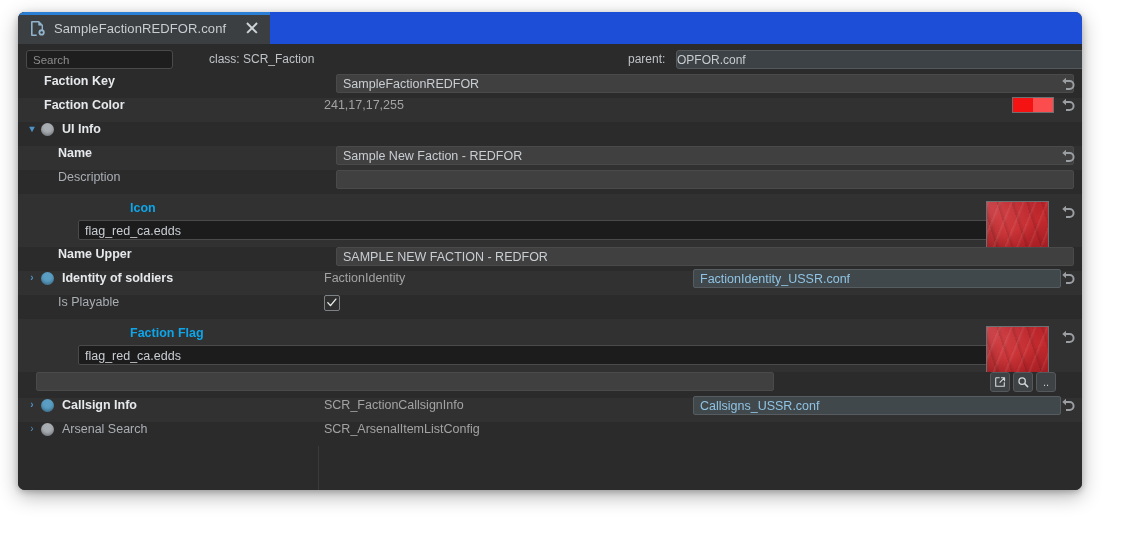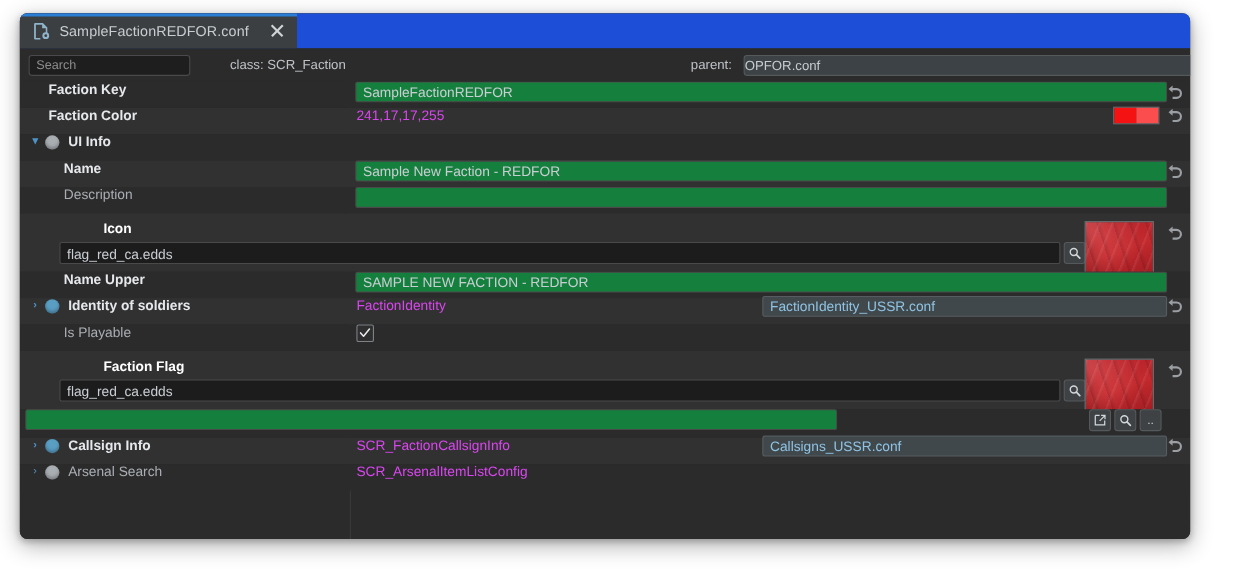--- a/index.html
+++ b/index.html
@@ -188,37 +188,37 @@
   .value {
     flex: 1 1 auto;
     display: flex;
     align-items: center;
     min-width: 0;
     padding-right: 6px;
     position: relative;
   }
 
   .vtext {
-    color: #d946ef;
+    color: #a3a3a3;
     font-size: 12.5px;
     padding-left: 6px;
     white-space: nowrap;
   }
 
   .field {
     height: 19px;
     line-height: 19px;
-    background: #15803d;
+    background: #404040;
     border: 1px solid #4a4a4a;
     border-radius: 2px;
     color: #c9ced3;
     font-size: 12.5px;
     padding: 0 6px;
     box-sizing: border-box;
-    margin-left: 5px;
+    margin-left: 18px;
     white-space: nowrap;
     overflow: hidden;
   }
   .field.wide { width: 738px; }
 
   .ref-field {
     height: 19px;
     line-height: 19px;
     background: #41484c;
     border: 1px solid #565c60;
@@ -261,31 +261,32 @@
     position: relative;
   }
 
   
   .asset {
     position: relative;
     background: #313131;
     padding: 6px 0 7px 0;
   }
   .asset-title {
-    color: #ffffff;
+    color: #0ea5e9;
     font-weight: bold;
     font-size: 12.5px;
     padding-left: 76px;
     height: 17px;
     line-height: 17px;
+    margin-left: 36px;
   }
   .asset-row {
     display: flex;
     align-items: flex-end;
-    padding-left: 36px;
+    padding-left: 60px;
     margin-top: 3px;
   }
   .asset-path {
     width: 910px;
     height: 20px;
     line-height: 20px;
     background: #1c1c1c;
     border: 1px solid #4a4a4a;
     border-radius: 2px;
     color: #c9ced3;

